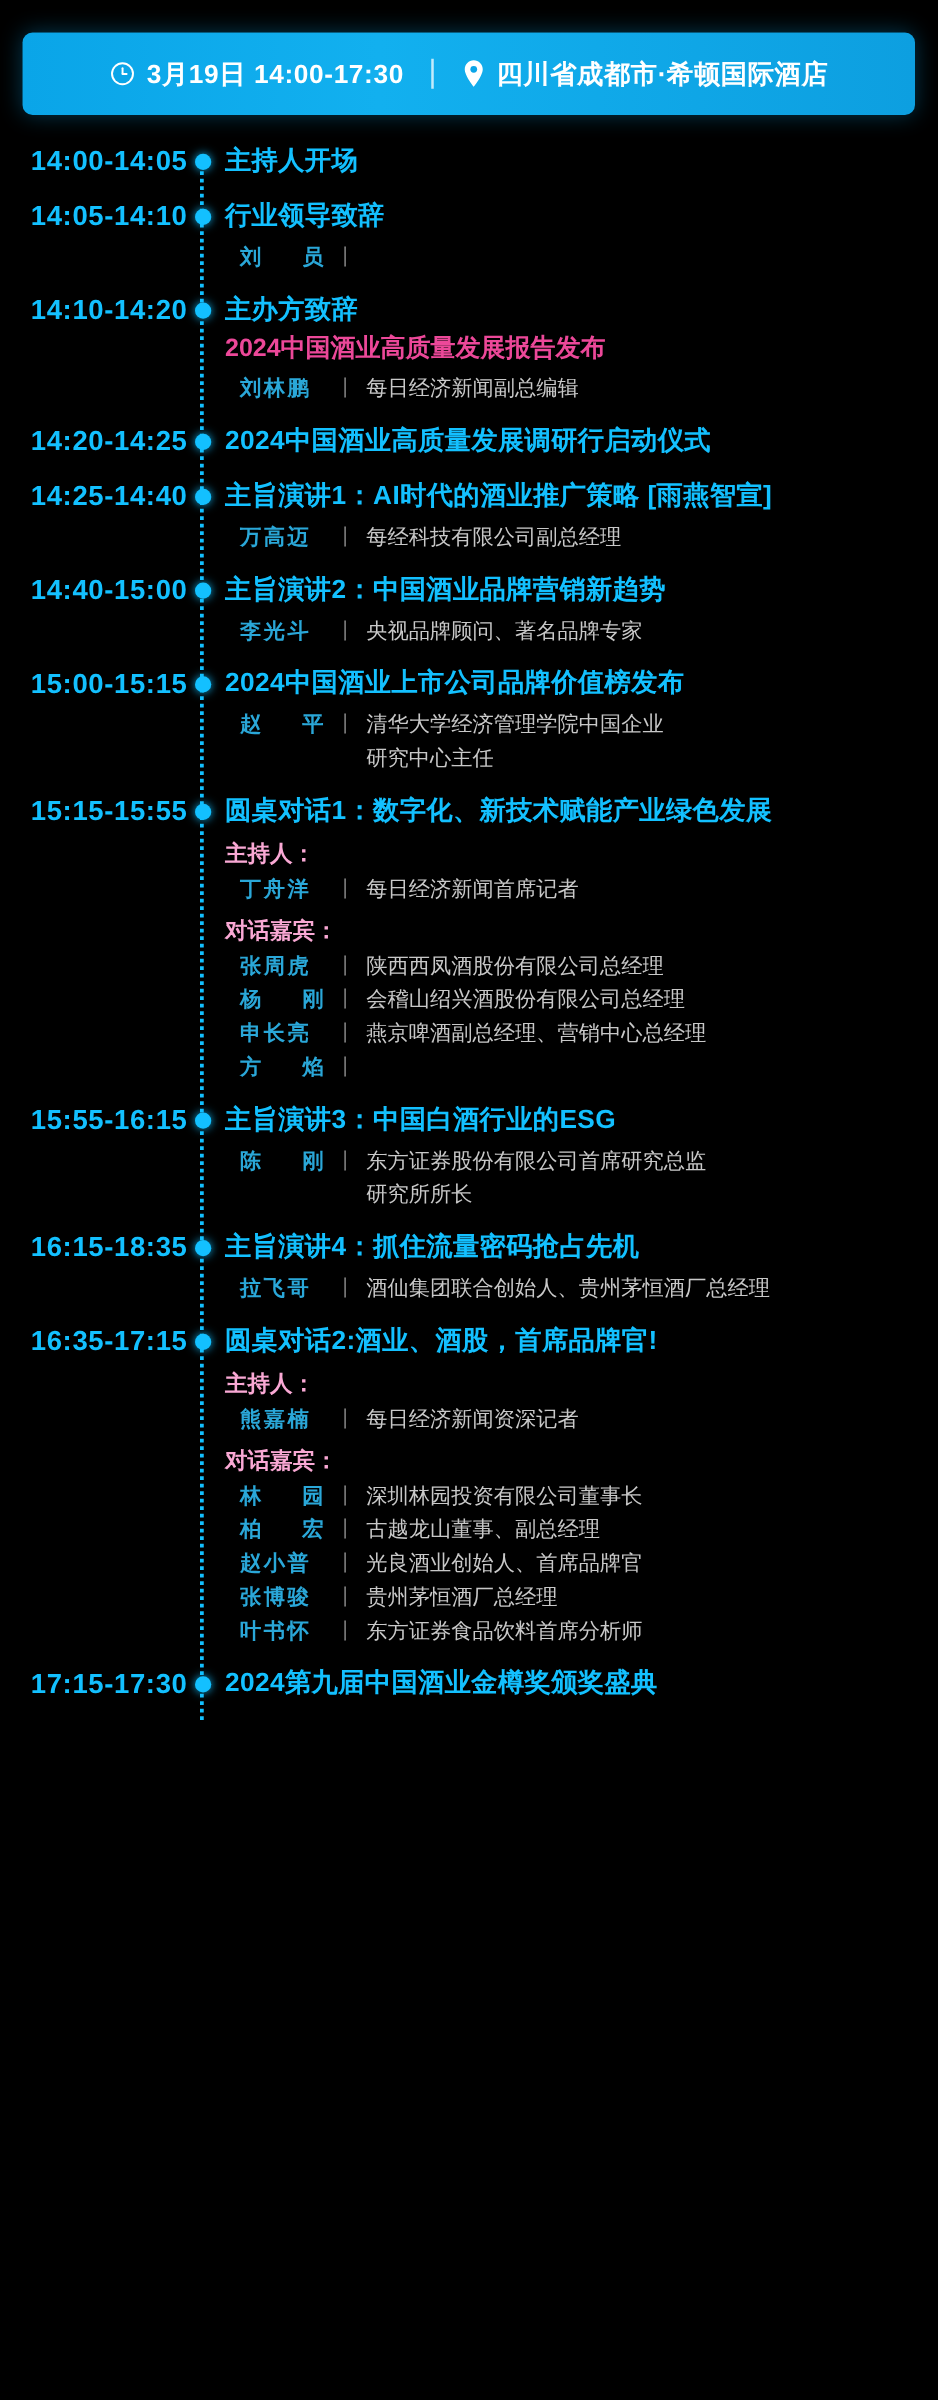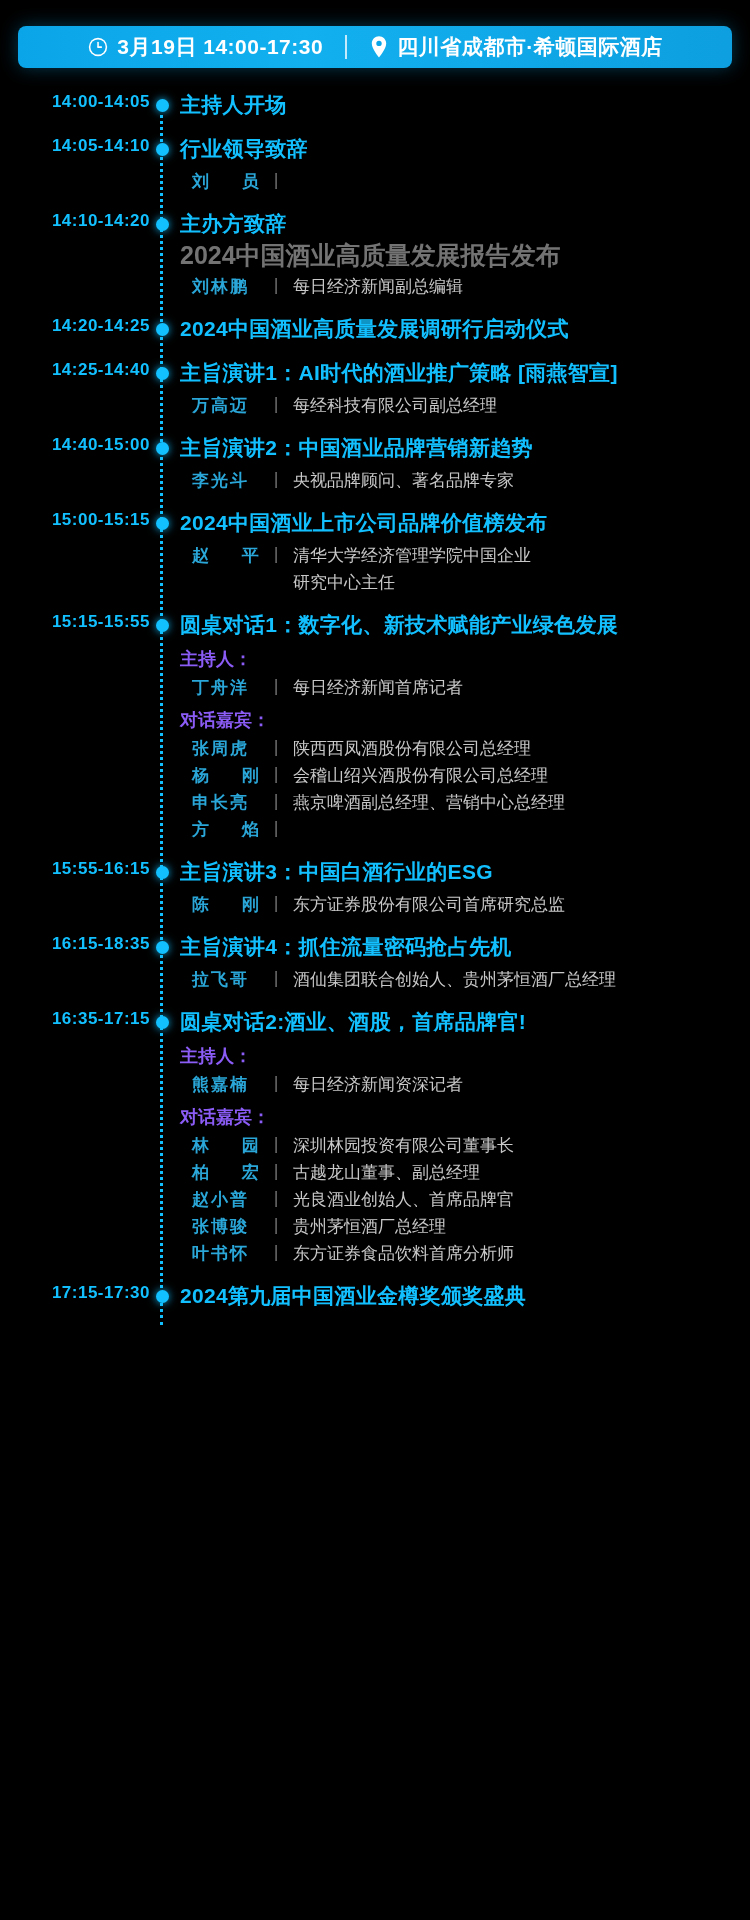--- a/index.html
+++ b/index.html
@@ -19,21 +19,21 @@
     min-height: 1920px;
     background: #000000;
     position: relative;
     box-sizing: border-box;
     padding: 0;
   }
 
   
   .header {
     margin: 26px 18px 0 18px;
-    height: 42px;
+    height: 66px;
     border-radius: 8px;
     background: linear-gradient(90deg, #0aa5e8 0%, #12b0ef 40%, #0d9fe0 100%);
     display: flex;
     align-items: center;
     justify-content: center;
     gap: 10px;
     box-shadow: 0 0 18px rgba(12,160,225,0.35);
   }
   .header .seg {
     display: flex;
@@ -74,21 +74,21 @@
     display: flex;
     align-items: flex-start;
     position: relative;
     margin-bottom: 14px;
   }
   .time {
     width: 136px;
     flex: 0 0 136px;
     text-align: right;
     color: #13c0ff;
-    font-size: 17px;
+    font-size: 22px;
     font-weight: bold;
     letter-spacing: .5px;
     padding-top: 2px;
     white-space: nowrap;
   }
   .bullet-cell {
     flex: 0 0 24px;
     width: 24px;
     display: flex;
     justify-content: center;
@@ -109,22 +109,22 @@
     padding-top: 0;
   }
   .title {
     color: #13c0ff;
     font-size: 21px;
     font-weight: bold;
     line-height: 30px;
     letter-spacing: .3px;
   }
   .subtitle {
-    color: #737373;
-    font-size: 25px;
+    color: #ec4899;
+    font-size: 20px;
     font-weight: bold;
     line-height: 28px;
     margin-top: 2px;
   }
   .people {
     margin-top: 4px;
   }
   .person {
     display: flex;
     align-items: flex-start;
@@ -148,21 +148,21 @@
   .prole {
     color: #c8c8c8;
     font-weight: normal;
     flex: 1 1 auto;
   }
   .prole .ln2 {
     display: block;
     padding-left: 0;
   }
   .grouplabel {
-    color: #8b5cf6;
+    color: #f9a8d4;
     font-size: 18px;
     font-weight: bold;
     line-height: 30px;
     margin-top: 4px;
   }
   .indent-people {
     margin-top: 0;
   }
 
   
@@ -355,20 +355,21 @@
           <span class="bullet"></span>
         </div>
       <div class="content">
         <div class="title">主旨演讲3：中国白酒行业的ESG</div>
         <div class="people">
           <div class="person">
             <span class="pname n2">陈 刚</span>
             <span class="pbar">丨</span>
             <span class="prole">
               <span>东方证券股份有限公司首席研究总监</span>
+              <span class="ln2">研究所所长</span>
             </span>
           </div>
         </div>
       </div>
     </div>
 
     <div class="row">
       <div class="time">16:15-18:35</div>
       <div class="bullet-cell">
           <span class="bullet"></span>

